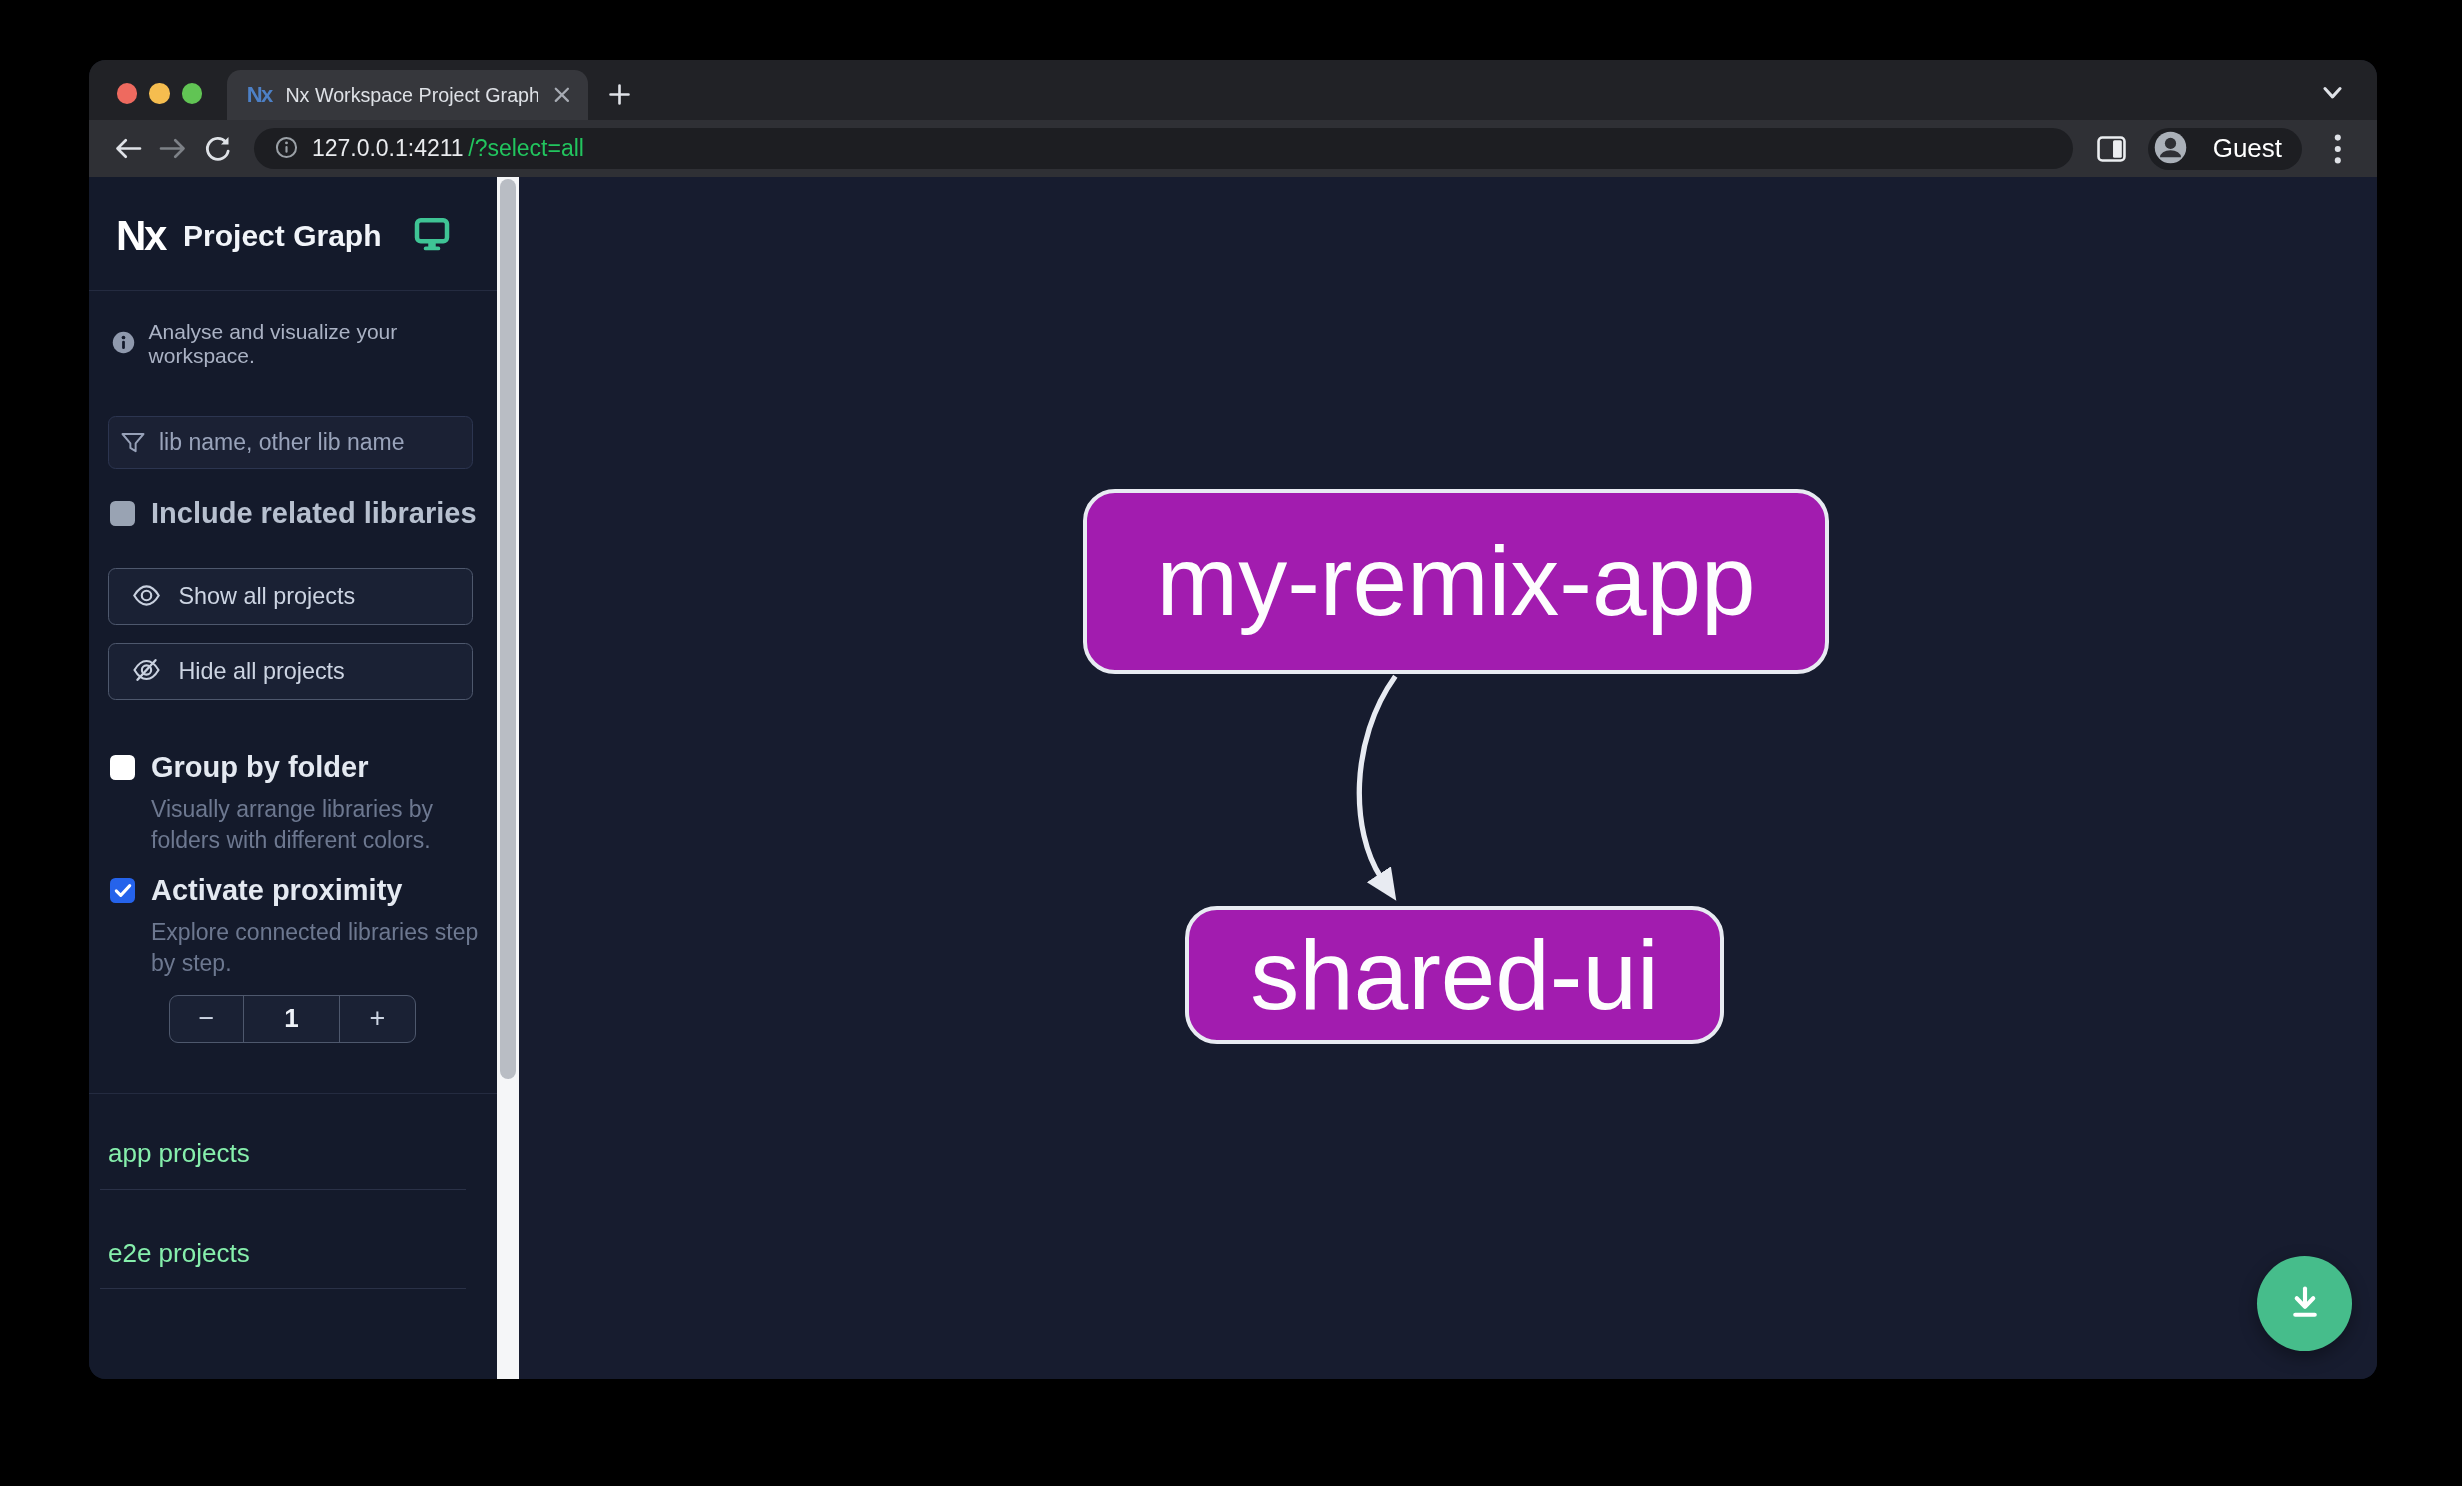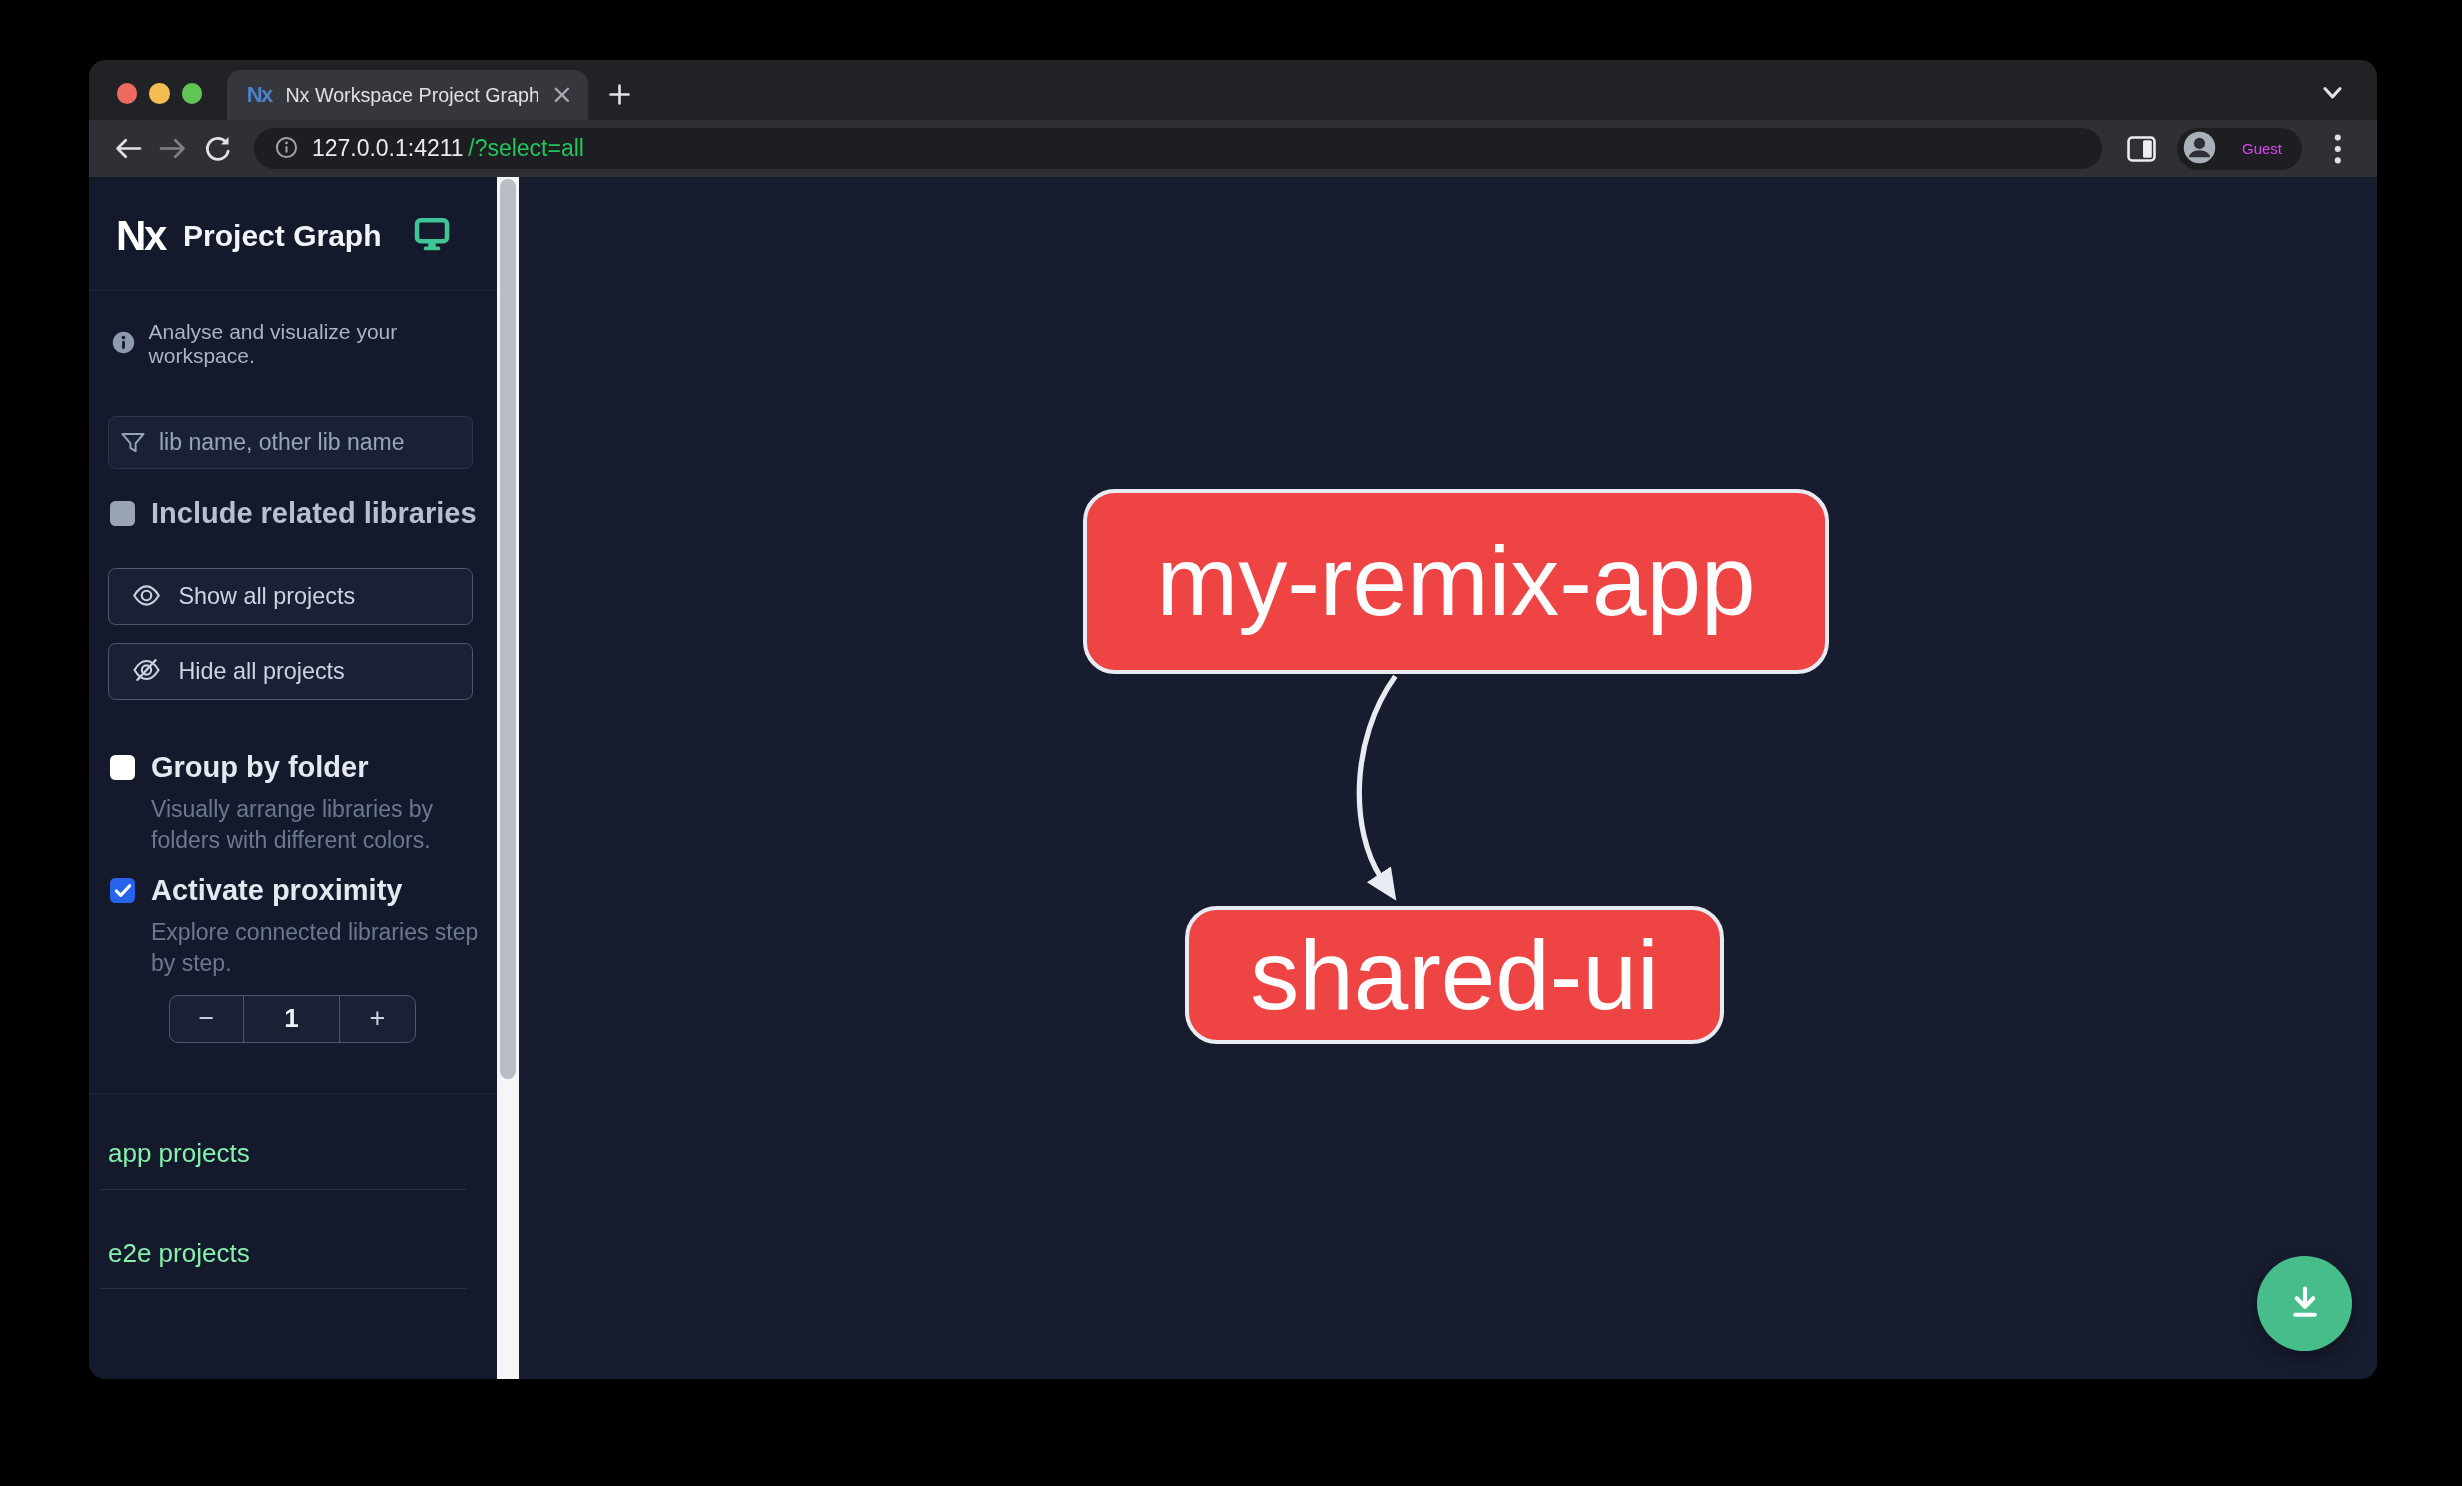--- a/index.html
+++ b/index.html
@@ -35,21 +35,21 @@
   .urlbar{
     flex:1;height:41px;background:#1d1e22;border-radius:20.4px;margin:0 13.6px 0 10.6px;
     display:flex;align-items:center;padding:0 21px;gap:13.6px;box-sizing:border-box;min-width:0;
   }
   .url-host{color:#e9ebee;font-size:23px;white-space:nowrap;}
   .url-path{color:#22c55e;font-size:23px;white-space:nowrap;}
   .guest{
     height:42px;background:#1d1e22;border-radius:21px;display:flex;align-items:center;
     padding:0 19.7px 0 6px;gap:10.6px;margin:0 10.6px;flex:none;
   }
-  .guest-label{color:#d946ef;font-size:15px;margin-left:15px;}
+  .guest-label{color:#ffffff;font-size:26px;margin-left:15px;}
   
   .content{flex:1;display:flex;min-height:0;}
   .sidebar{width:408px;flex:none;background:#141a2b;position:relative;overflow:hidden;}
   .sb-header{
     display:flex;align-items:center;gap:18px;padding:38px 21px 33px 27px;
     border-bottom:0.8px solid #242b40;
   }
   .nx-logo{color:#fff;font-size:42px;font-weight:800;letter-spacing:-2.3px;line-height:1;}
   .sb-title{color:#f1f4f9;font-size:30px;font-weight:700;flex:none;}
   .monitor{margin-left:15px;flex:none;}
@@ -92,21 +92,21 @@
   .section-label{margin:44px 0 0 19px;font-size:26px;color:#86efac;}
   .section-label.second{margin-top:48px;}
   .section-rule{margin:19.7px 0 0 10.6px;width:366px;border:0;border-top:0.8px solid #2a3147;}
   
   .sb-scroll{width:22px;flex:none;background:#f5f6f8;position:relative;}
   .sb-thumb{position:absolute;left:3px;top:1.5px;width:16px;height:900px;border-radius:8.3px;background:#b9bdc4;}
   
   .canvas{flex:1;background:#171c2f;position:relative;overflow:hidden;}
   .edges{position:absolute;inset:0;}
   .gnode{
-    position:absolute;background:#ef4444;border:4.5px solid #e8ebf2;border-radius:32px;
+    position:absolute;background:#a21caf;border:4.5px solid #e8ebf2;border-radius:32px;
     display:flex;align-items:center;justify-content:center;box-sizing:border-box;
     color:#fdfdfe;font-size:98px;white-space:nowrap;
   }
   .gnode.n1{left:564px;top:312px;width:746px;height:185px;}
   .gnode.n2{left:666px;top:729px;width:539px;height:138px;}
   .fab{
     position:absolute;left:1738px;top:1079px;width:95px;height:95px;border-radius:50%;
     background:#46bd8b;display:flex;align-items:center;justify-content:center;
     box-shadow:0 6px 16.6px rgba(0,0,0,.35);
   }

